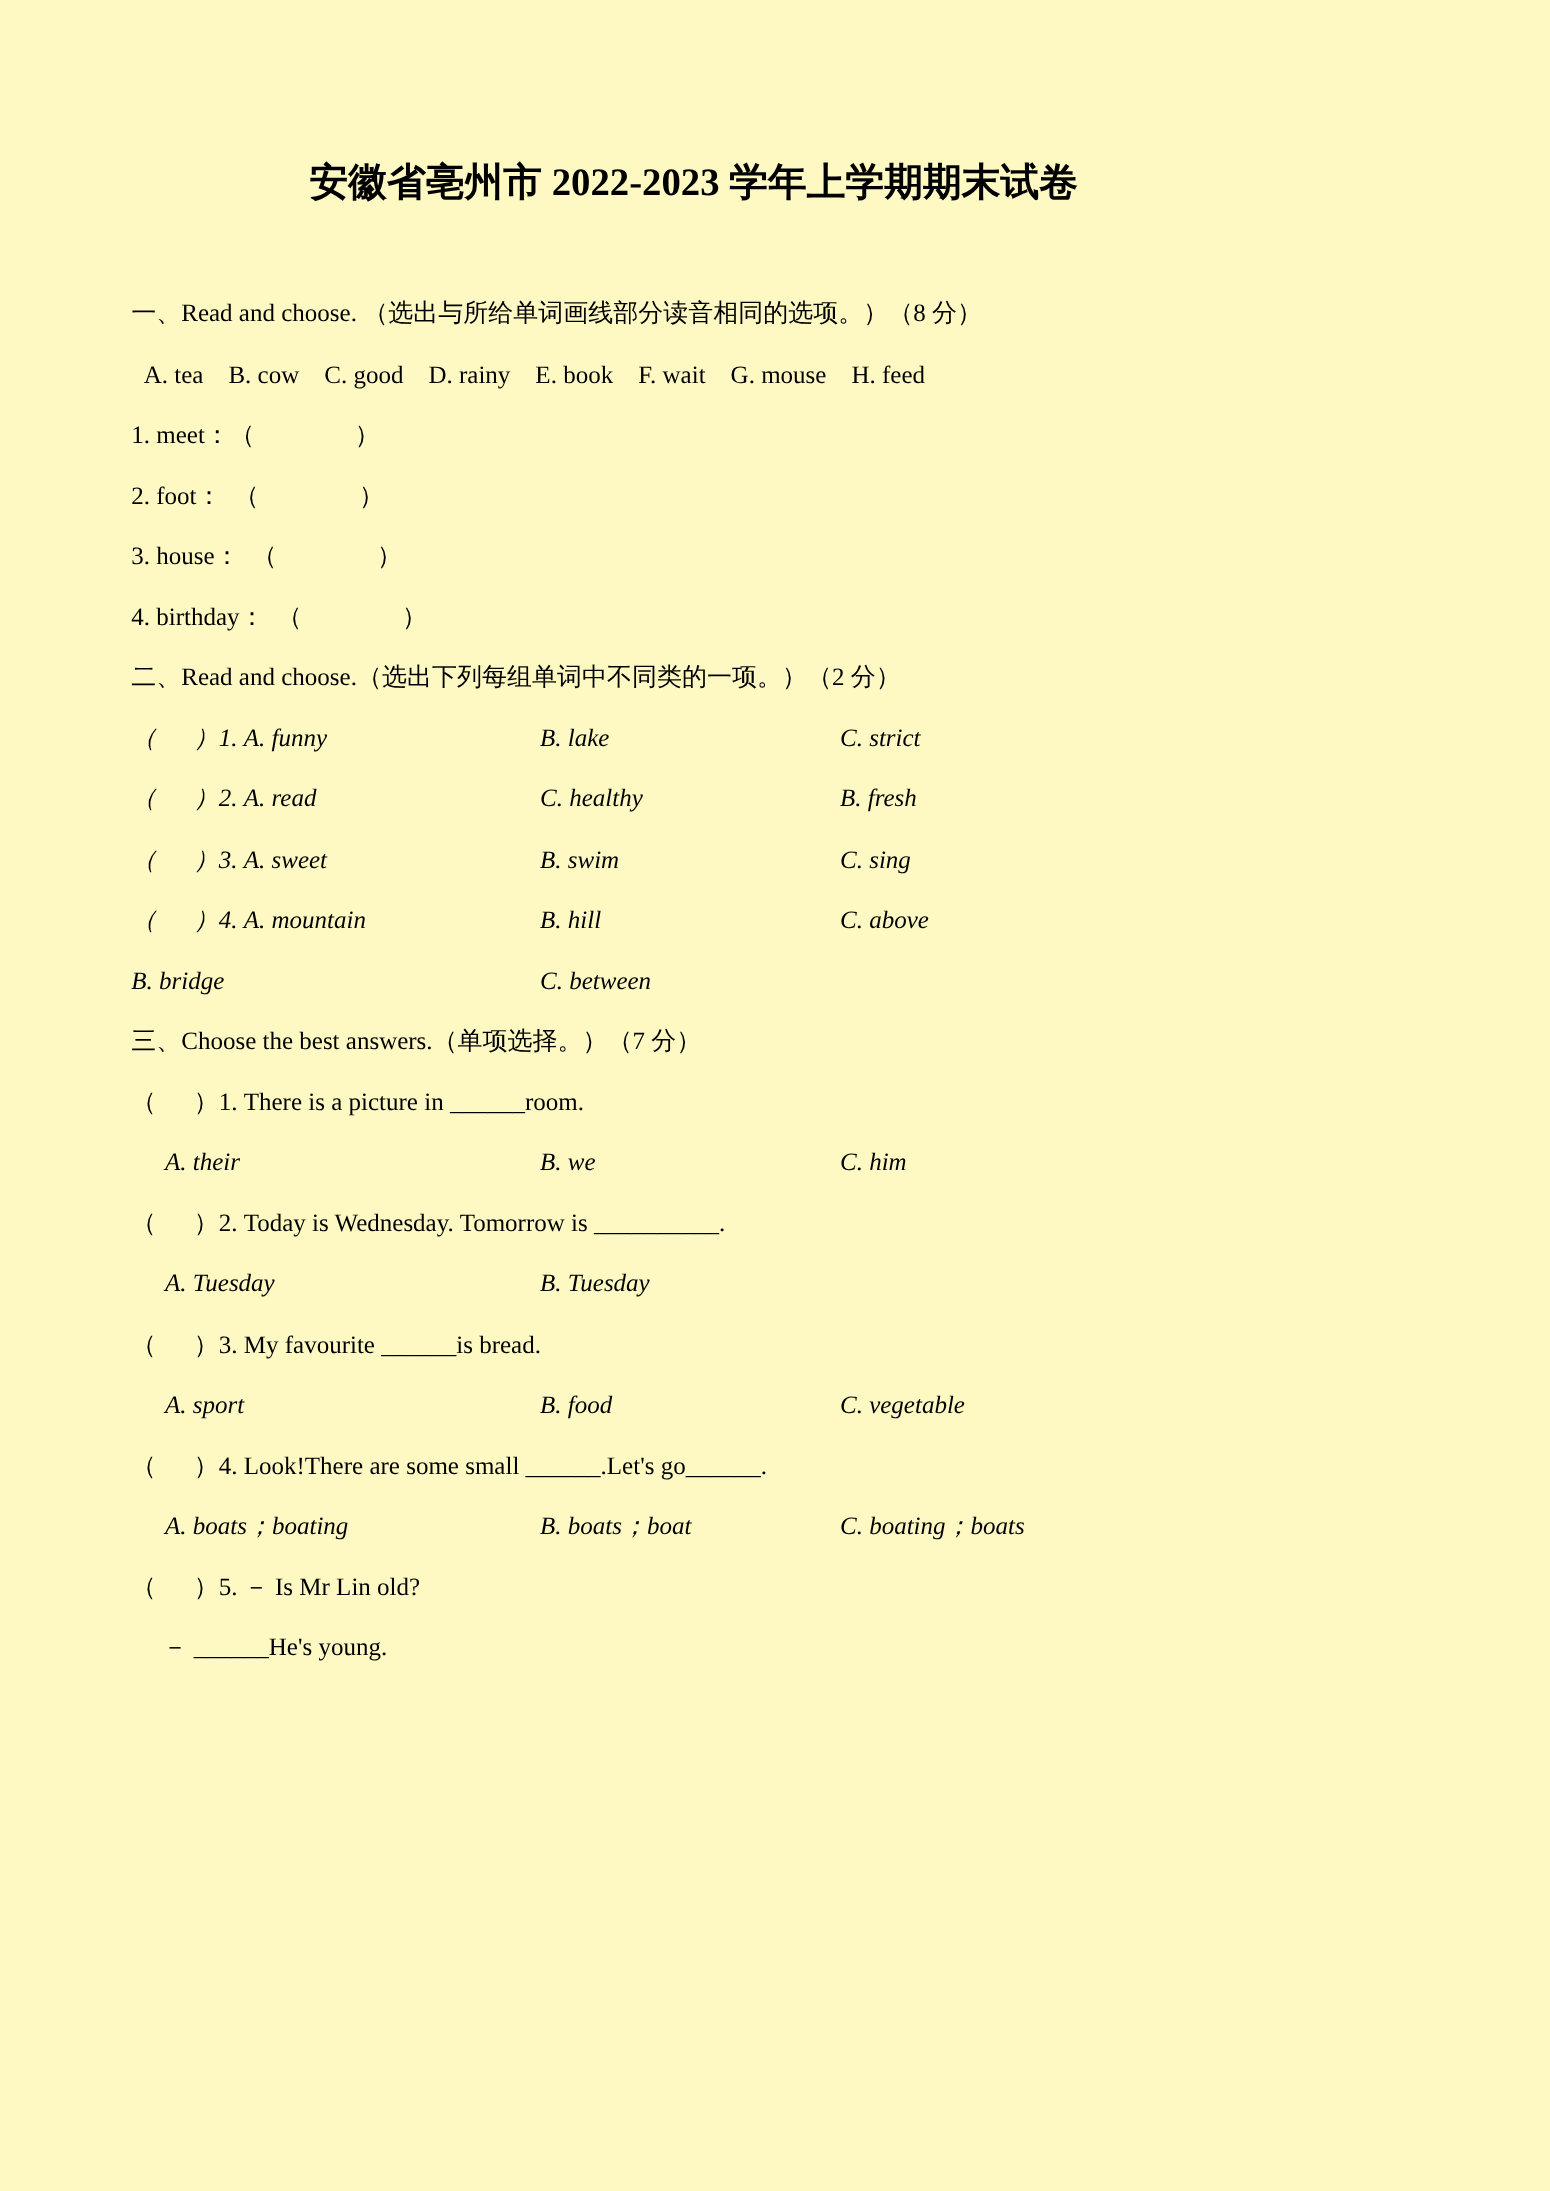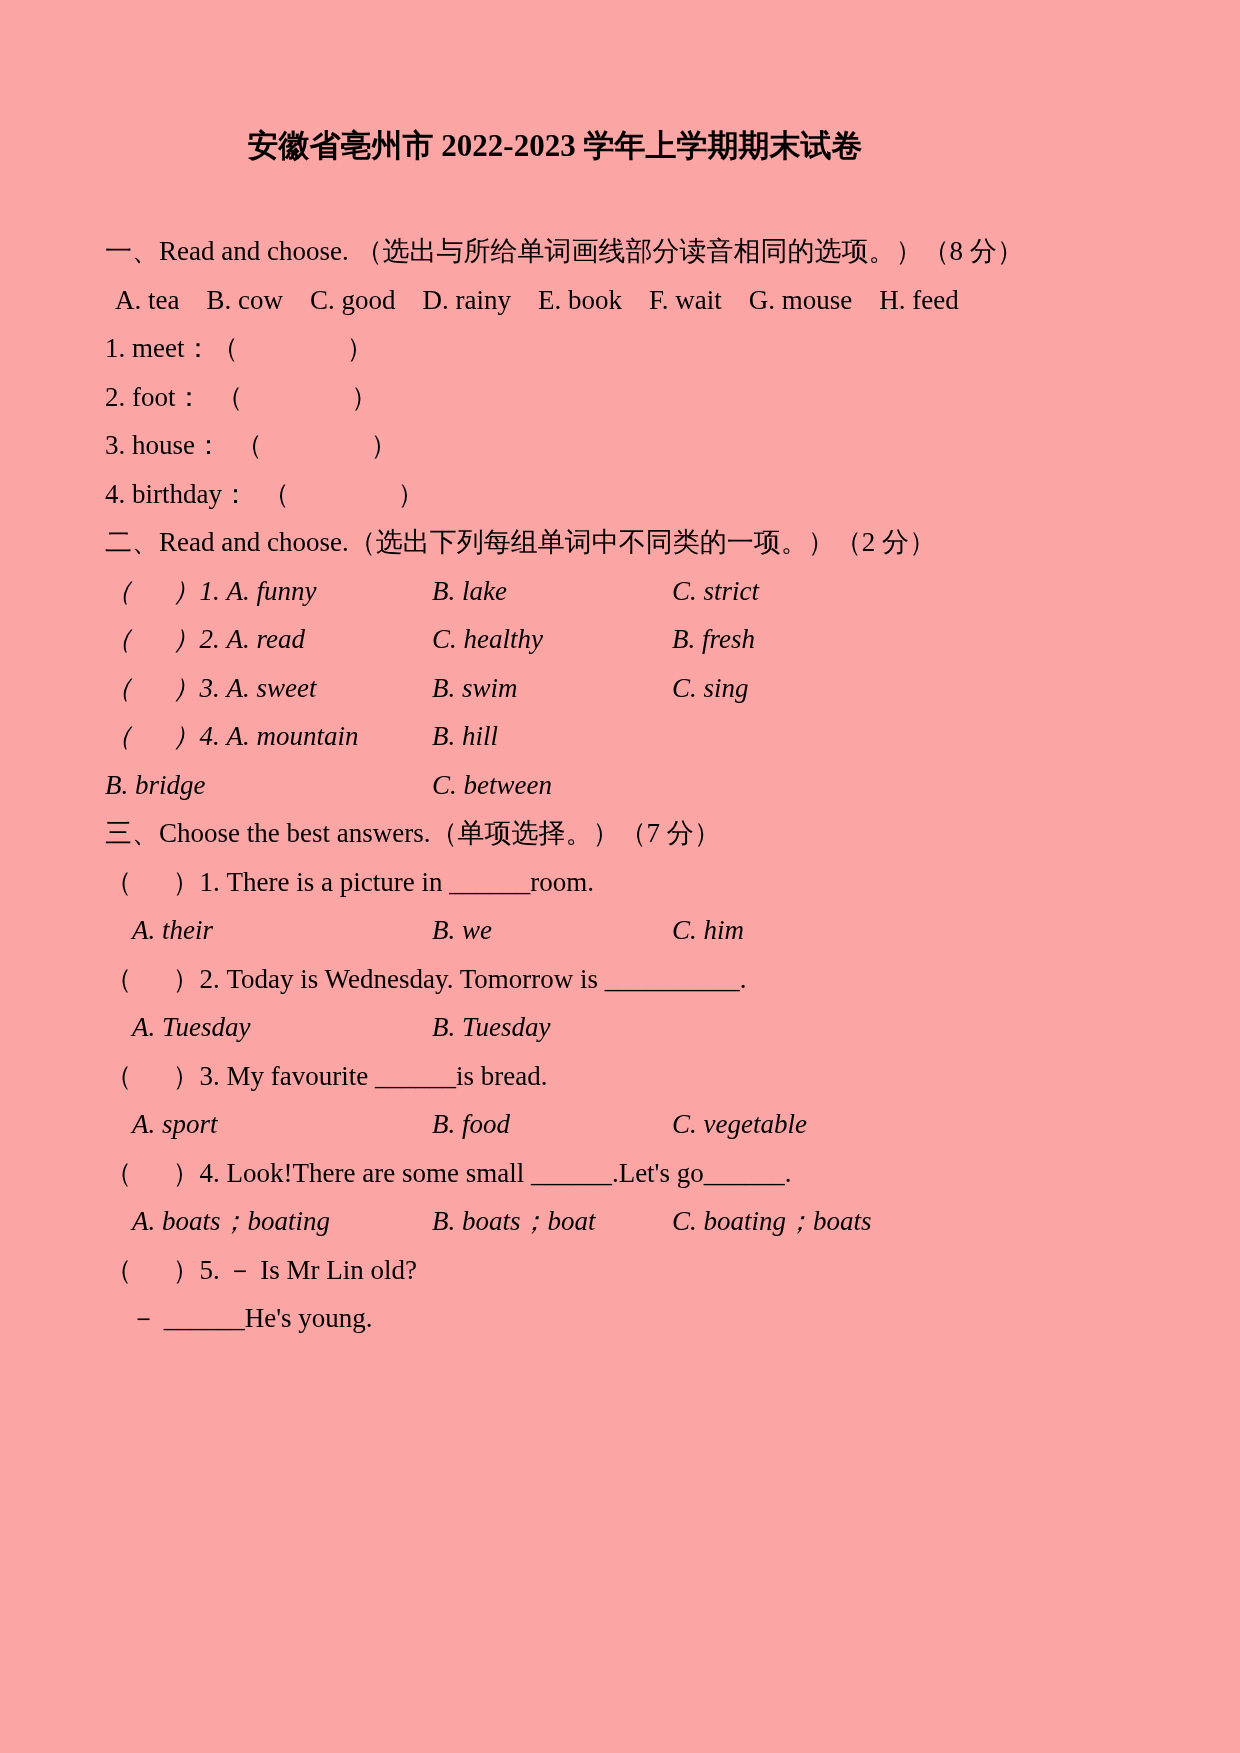--- a/index.html
+++ b/index.html
@@ -1,35 +1,35 @@
 <!DOCTYPE html>
 <html><head>
 <meta charset="utf-8">
 <style>
   * { box-sizing: border-box; }
   html, body { margin: 0; padding: 0; background: #ffffff; }
   .page {
     width: 1240px;
     height: 1753px;
-    background: #fca5a5;
+    background: #fef9c3;
     color: #000000;
     font-family: "Liberation Serif", "DejaVu Serif", serif;
     padding: 118px 235px 40px 105px;
     overflow: hidden;
   }
   .title-block { margin-bottom: 54px; }
   .title {
     text-align: center;
     font-weight: 700;
     font-size: 31px;
     line-height: 55px;
     white-space: pre;
   }
   .line {
-    font-size: 27px;
+    font-size: 20px;
     line-height: 48.5px;
     white-space: pre;
   }
   .wordbank { padding-left: 10px; }
   .row3 {
     display: grid;
     grid-template-columns: 327px 240px 1fr;
     font-style: italic;
   }
   .row3 span { white-space: pre; }
@@ -70,20 +70,21 @@
       <span>B. fresh</span>
     </div>
     <div class="line row3">
       <span>（      ）3. A. sweet</span>
       <span>B. swim</span>
       <span>C. sing</span>
     </div>
     <div class="line row3">
       <span>（      ）4. A. mountain</span>
       <span>B. hill</span>
+      <span>C. above</span>
     </div>
     <div class="line row3">
       <span>B. bridge</span>
       <span>C. between</span>
     </div>
 
     <div class="line heading">三、Choose the best answers.（单项选择。）（7 分）</div>
 
     <div class="line">（      ）1. There is a picture in ______room.</div>
     <div class="line row3 opts">

